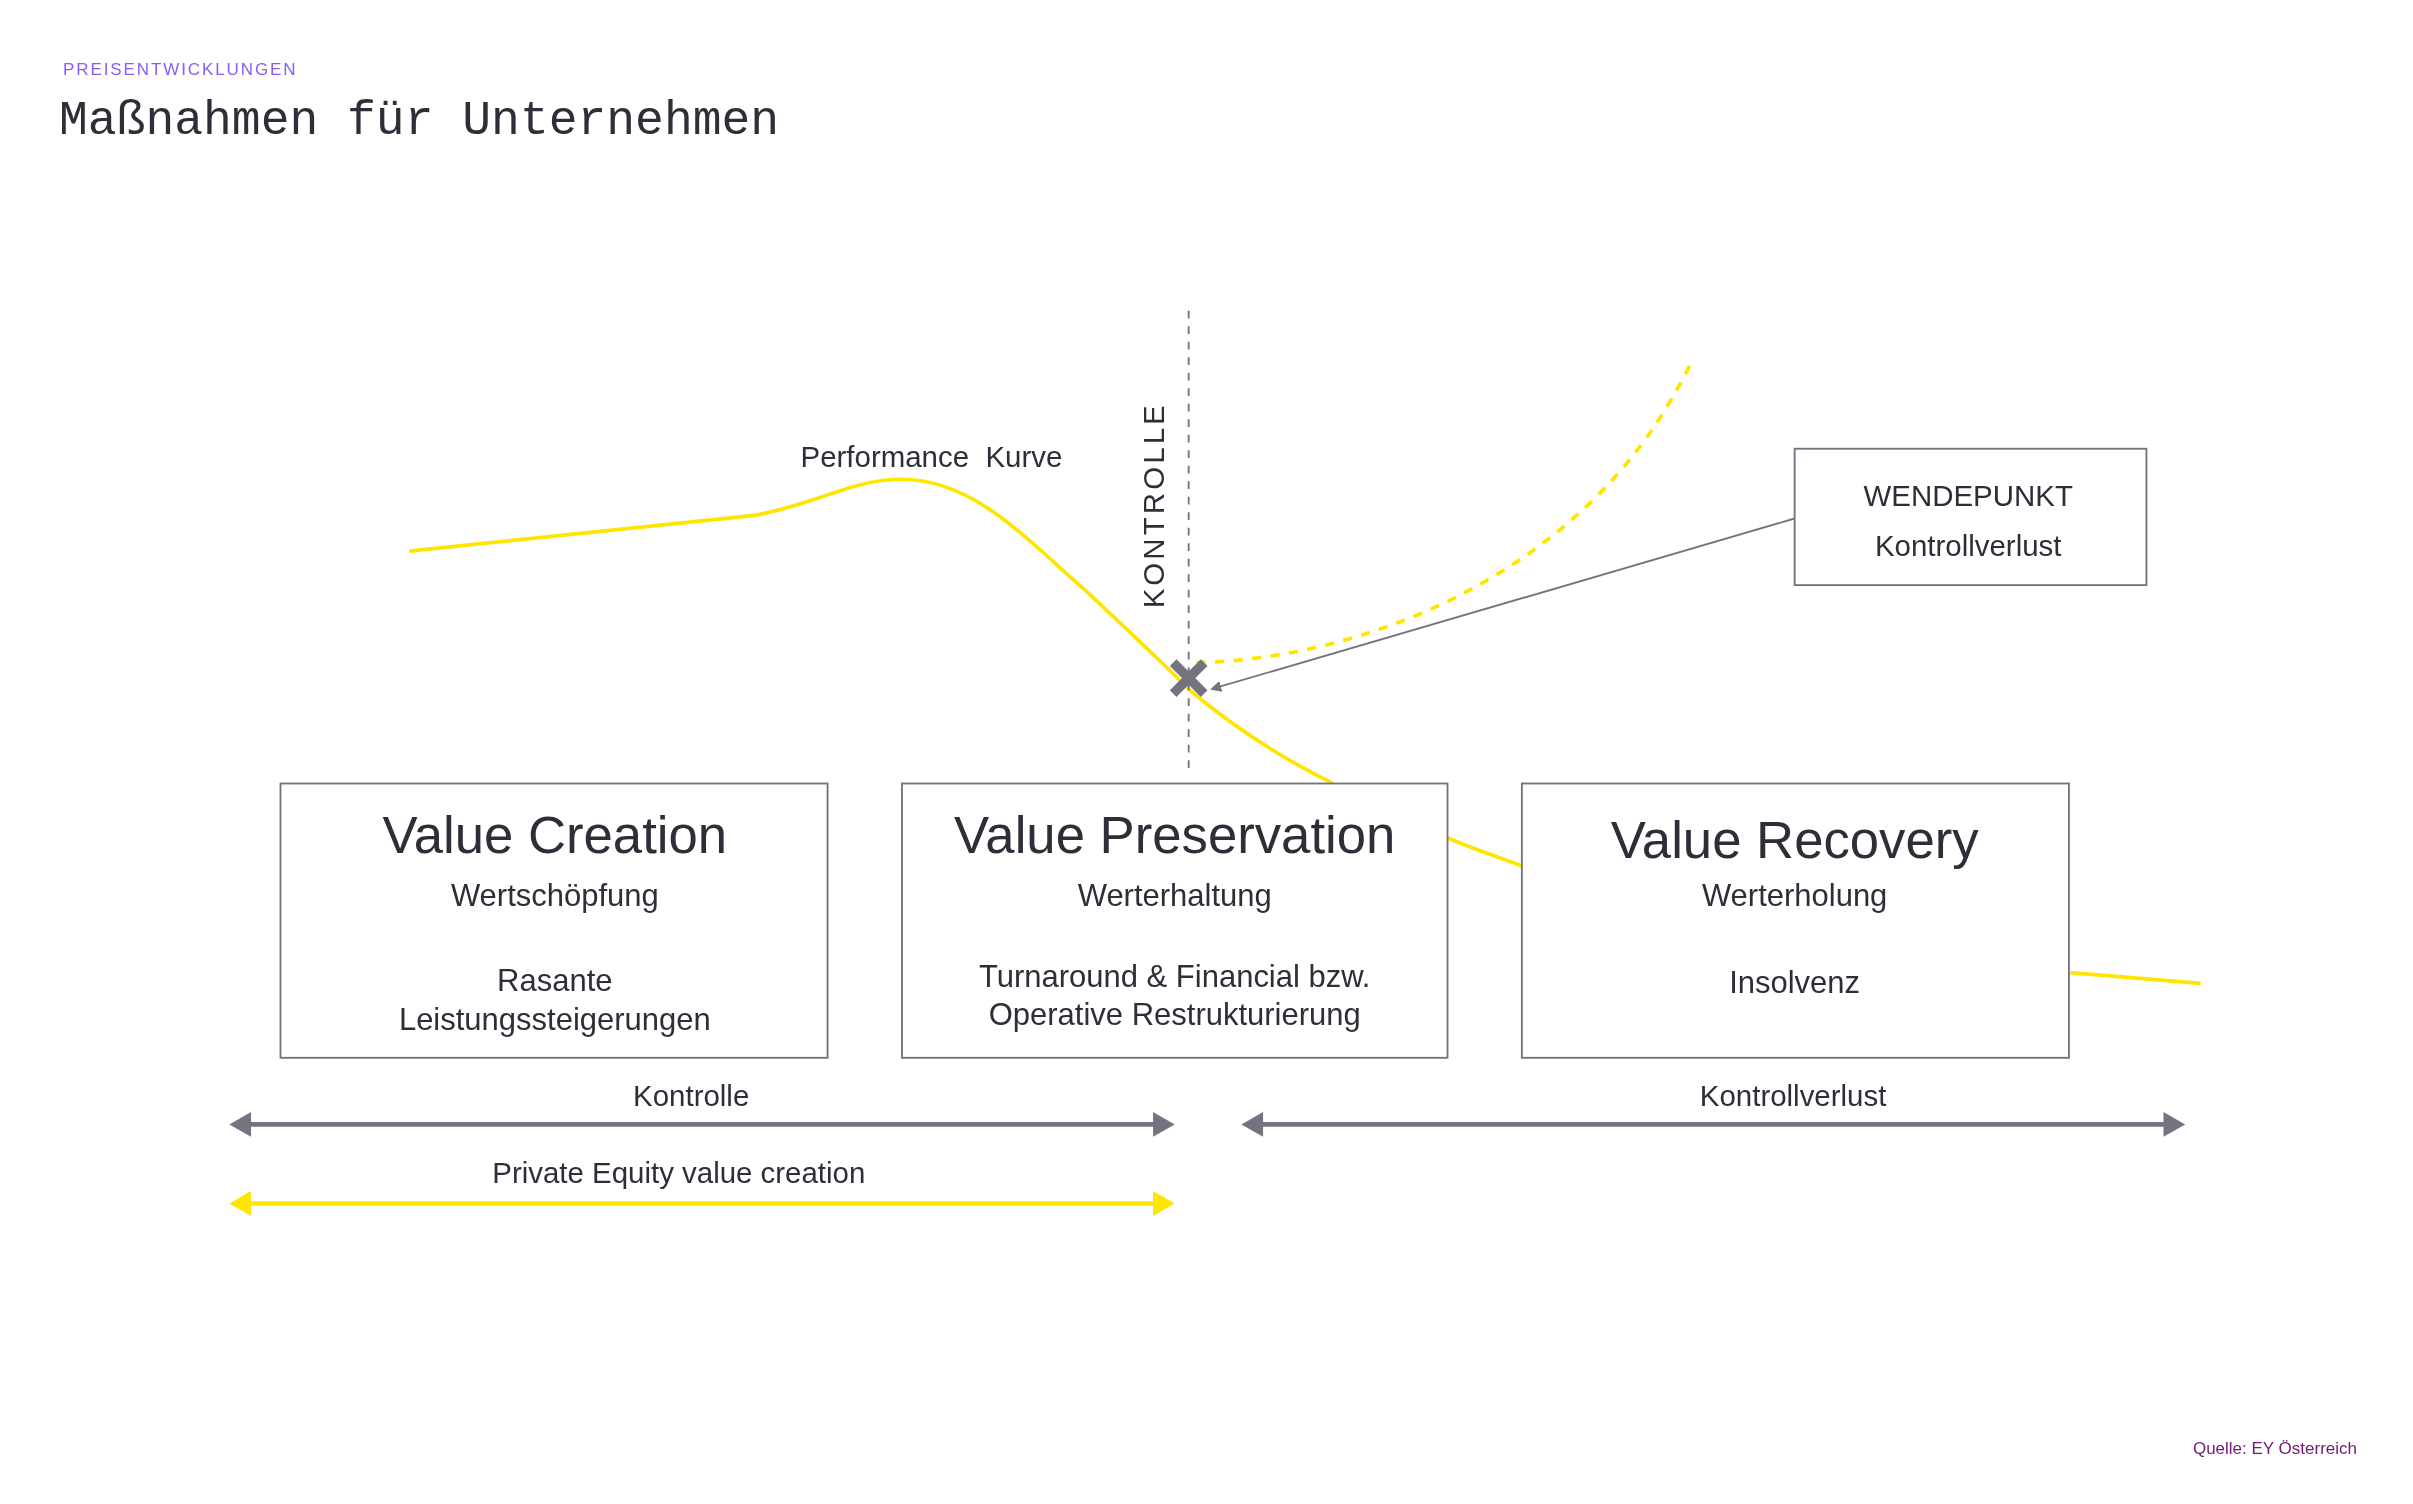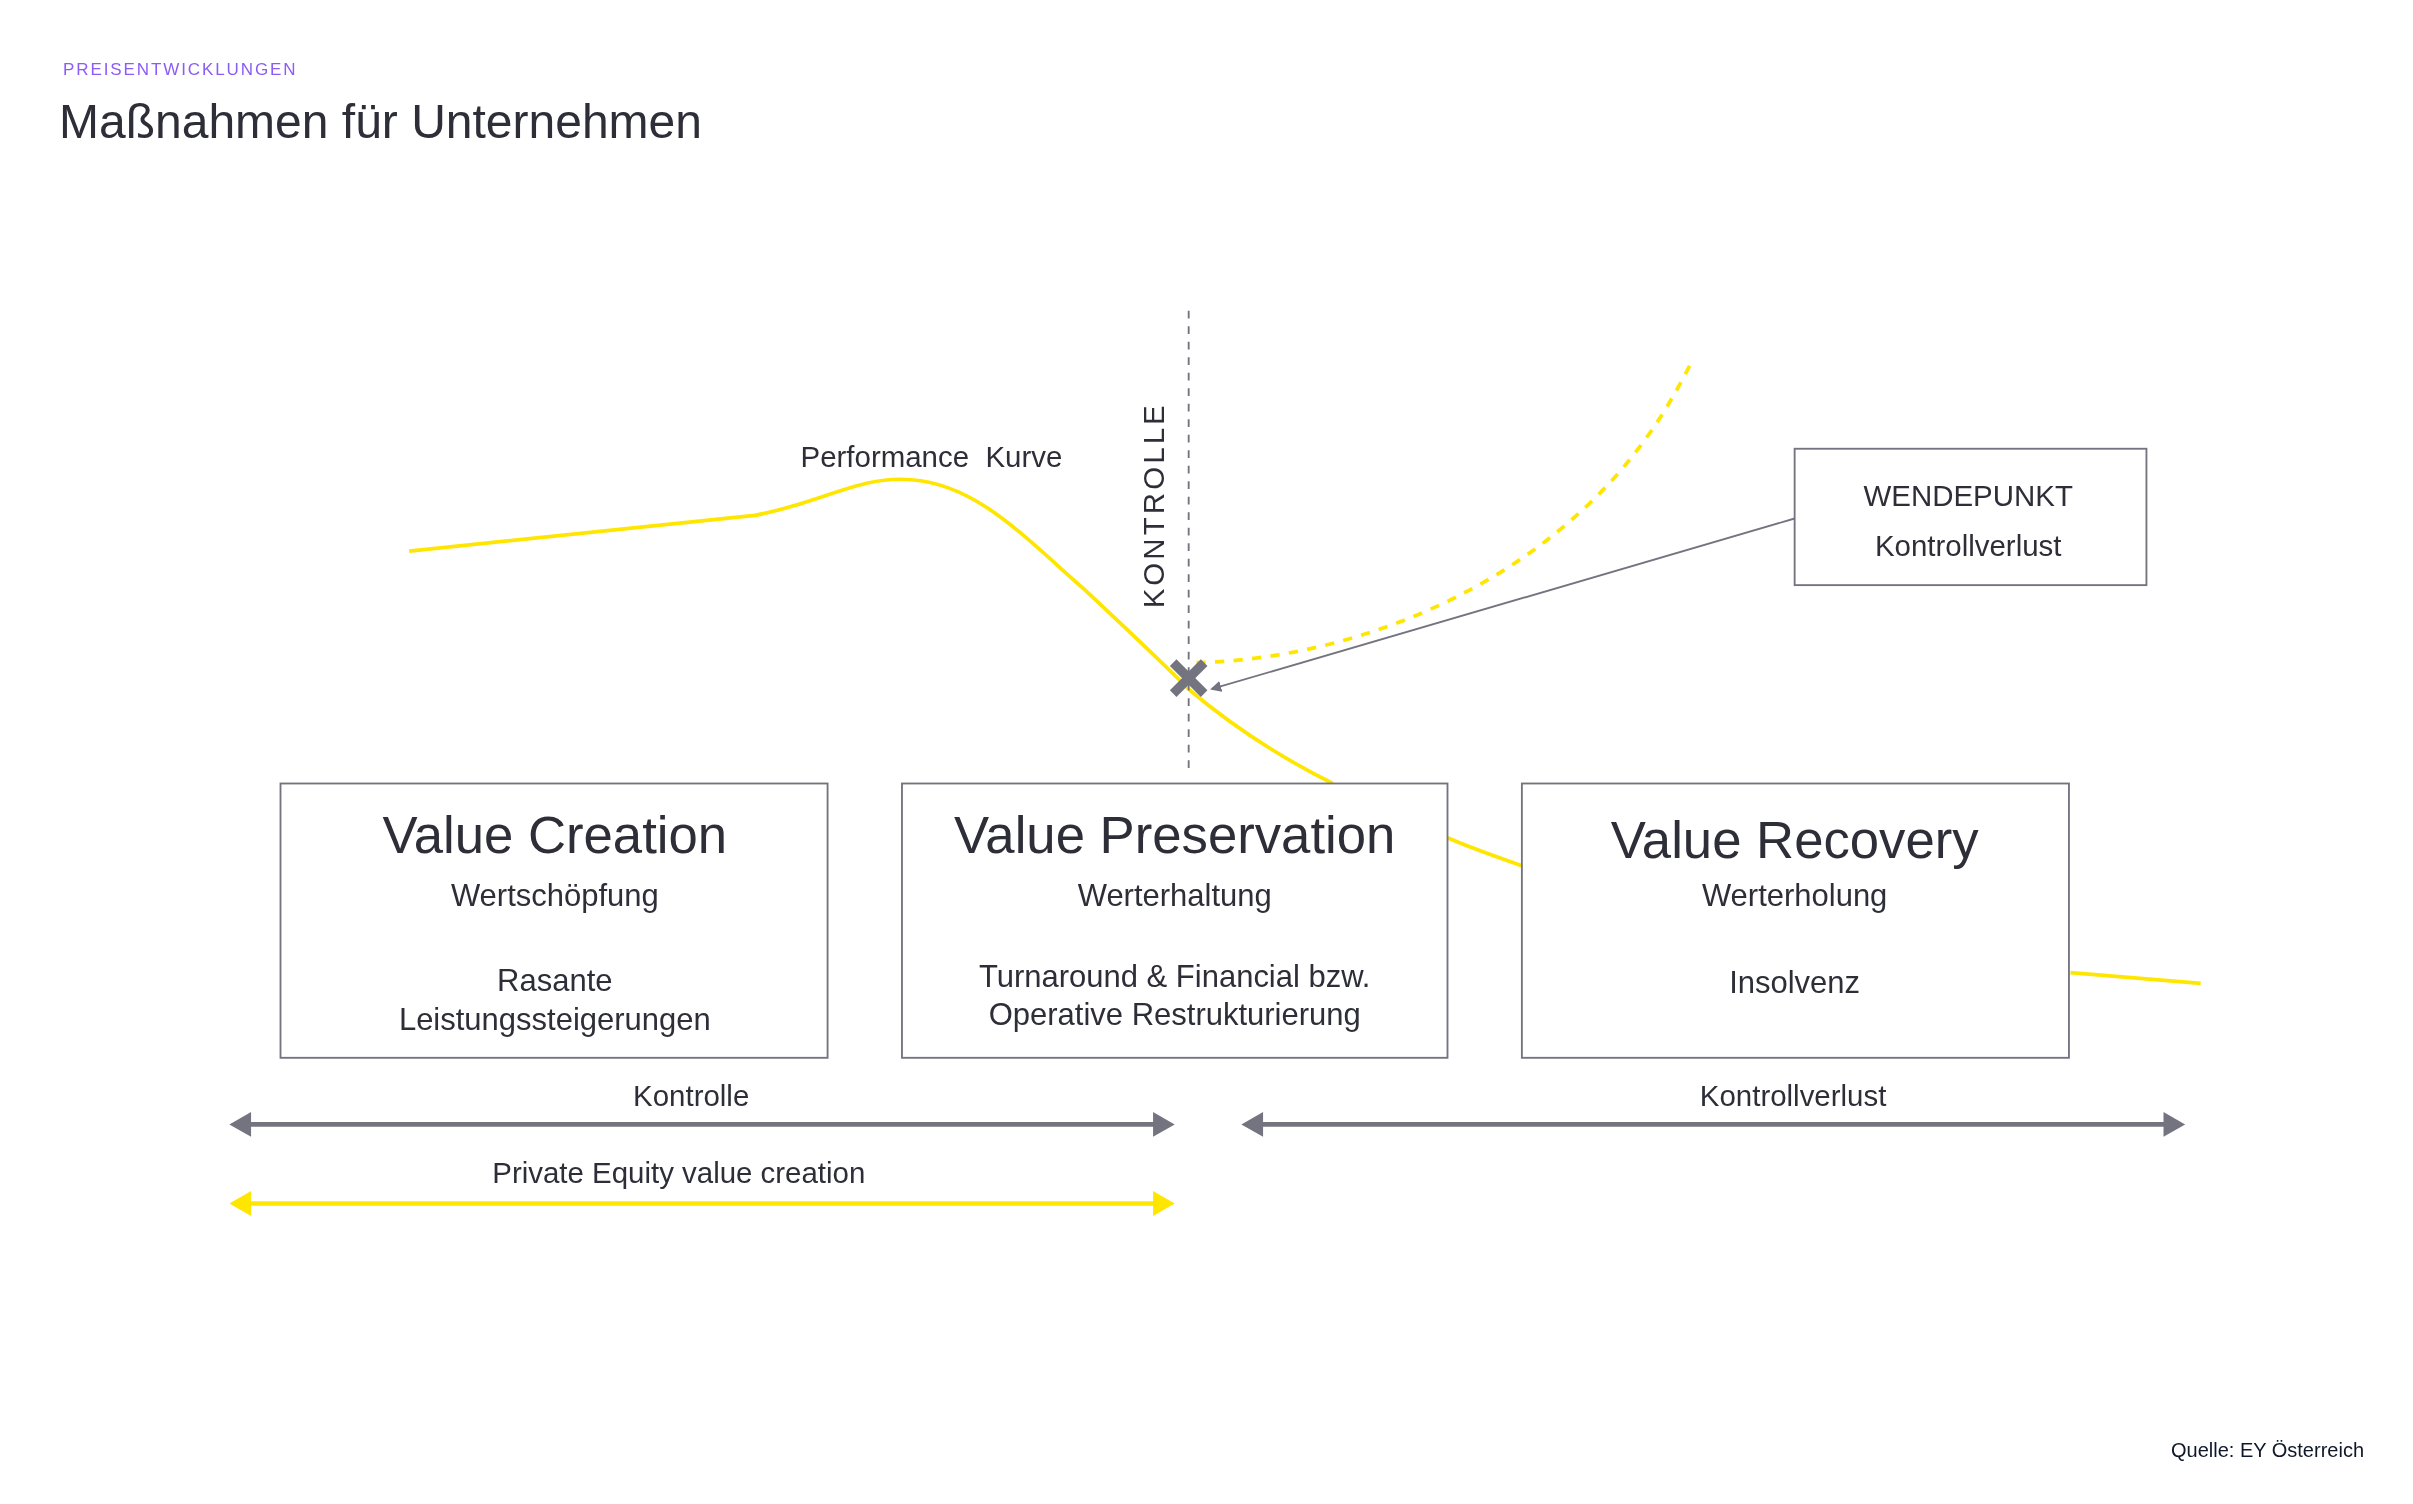--- a/index.html
+++ b/index.html
@@ -1,19 +1,19 @@
 <!DOCTYPE html>
 <html style="font-size:10px"><head>
 <meta charset="utf-8">
 <style>
   html,body{margin:0;padding:0;background:#ffffff;}
   body{width:2413px;height:1505px;position:relative;overflow:hidden;font-family:"Liberation Sans",sans-serif;color:#2e2e38;}
   .kicker{position:absolute;left:63px;top:60px;font-size:17px;letter-spacing:1.9px;color:#8b5cf6;}
-  .title{position:absolute;left:59px;top:94px;font-size:48px;font-weight:400;color:#2e2e38;}
-  .source{position:absolute;right:49px;top:1439px;font-size:20px;color:#0f172a;}
+  .title{position:absolute;left:59px;top:94px;font-size:48px;font-weight:400;color:#2e2e38;font-family:Liberation Mono, monospace;}
+  .source{position:absolute;right:56px;top:1439px;font-size:17px;color:#701a75;}
   svg.diagram{position:absolute;left:0;top:0;}
   .box-title{font-size:34px;}
   .box-sub{font-size:20px;}
   .box-body{font-size:20px;}
   .lbl{font-size:19px;}
   .wp{font-size:19px;}
   text{fill:#2e2e38;font-family:"Liberation Sans",sans-serif;}
 </style>
 </head>
 <body>

